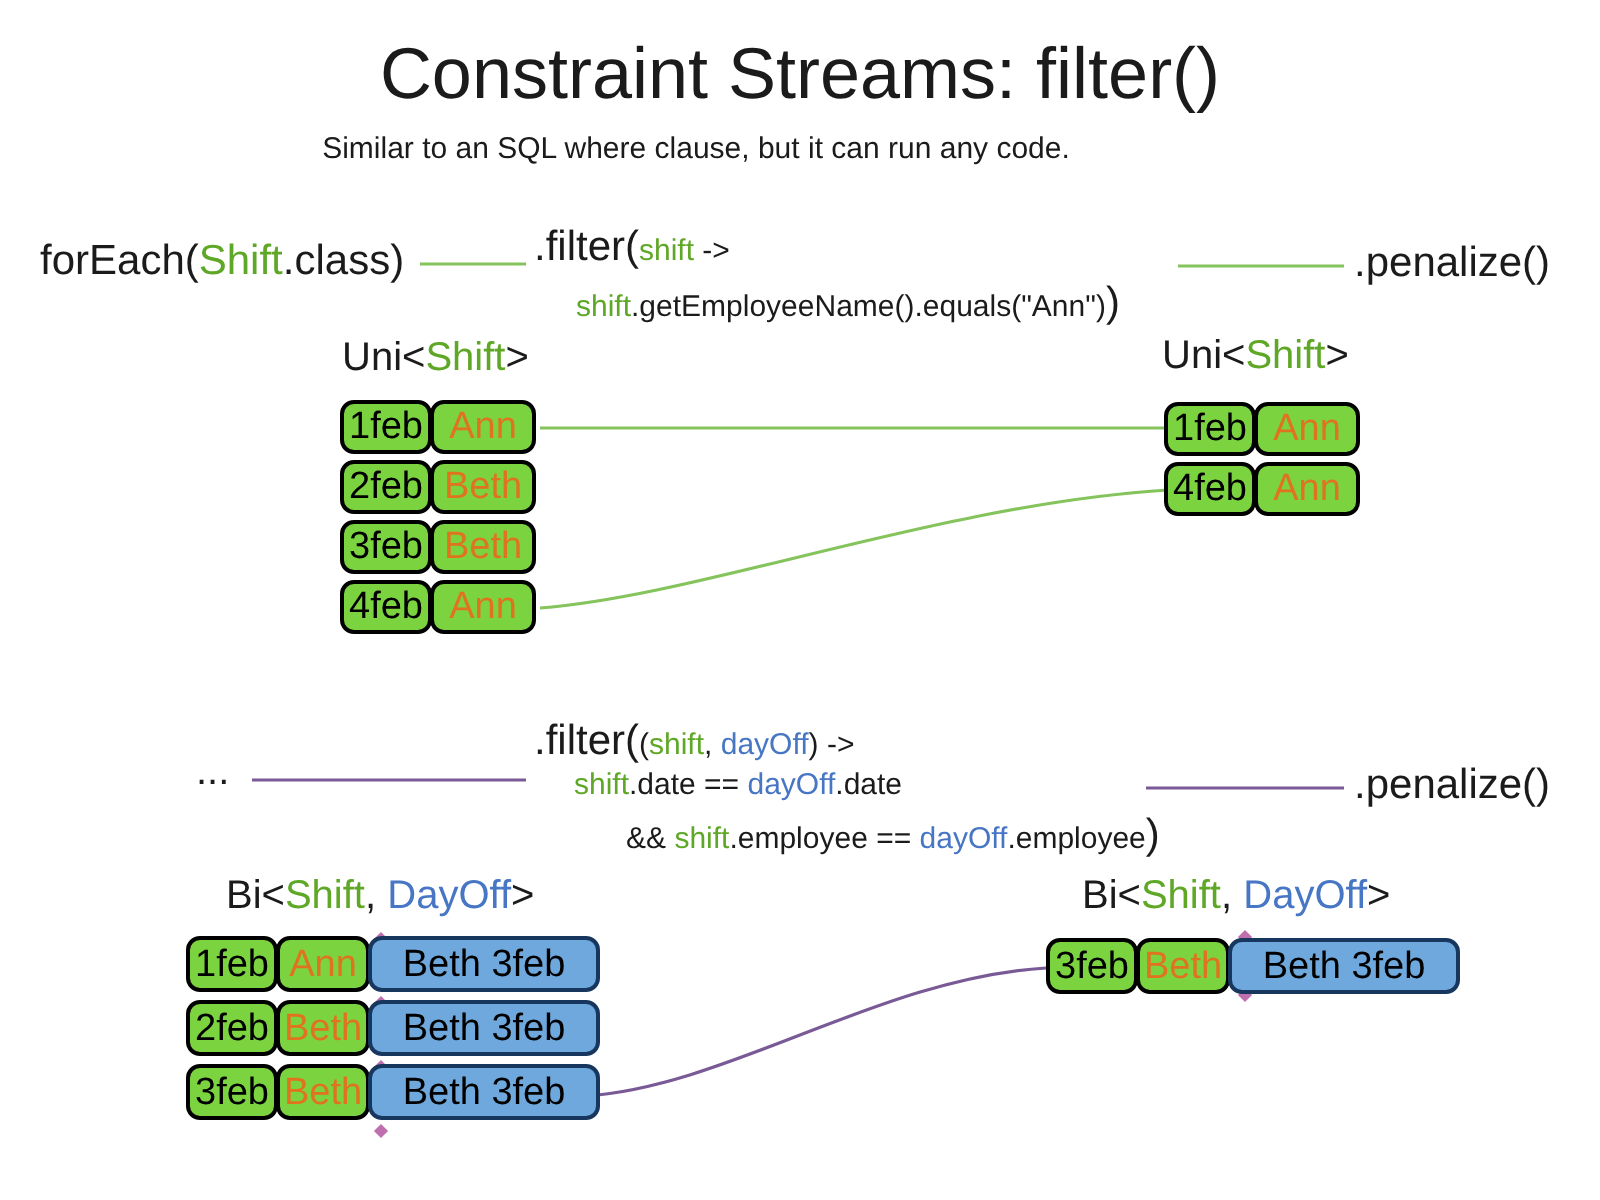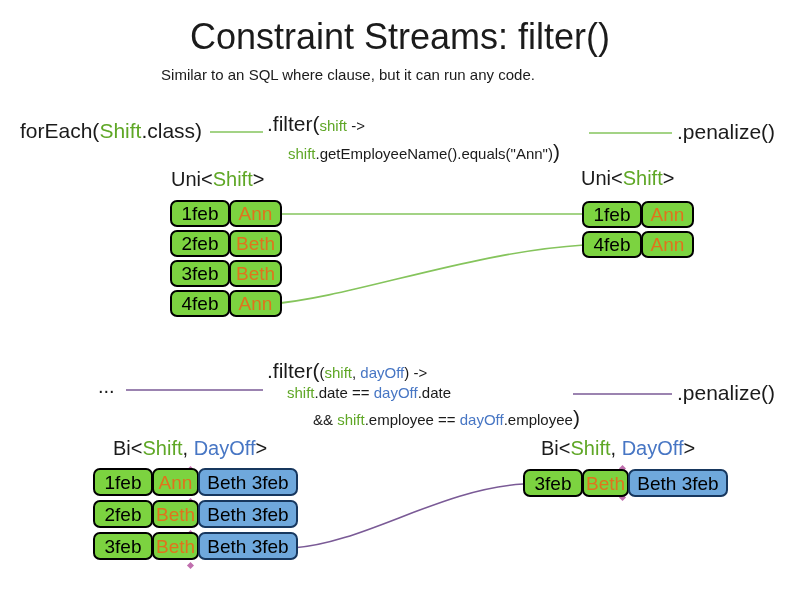--- a/index.html
+++ b/index.html
@@ -22,24 +22,24 @@
   .tbl-uni{gap:3px;}
   .tbl-bi{gap:4px;}
   .row{display:flex;}
   .cell{
     box-sizing:border-box;height:27px;border:2px solid #000;border-radius:7px;
     display:flex;align-items:center;justify-content:center;
     font-size:19px;line-height:1;background:var(--green-fill);color:#000;
   }
   .tbl-bi .cell{height:28px;}
   .cell + .cell{margin-left:-1px;}
-  .cell-date{width:60px;z-index:2;}
+  .cell-date{width:46px;z-index:2;}
   .cell-name{width:53px;color:var(--orange-text);}
   .tbl-bi .cell-name{width:47px;}
-  .cell-dayoff{width:100px;background:var(--blue-fill);border-color:var(--blue-border);color:#000;}
+  .cell-dayoff{width:116px;background:var(--blue-fill);border-color:var(--blue-border);color:#000;}
 </style>
 </head>
 <body>
 
 <div class="slide">
 
   <svg class="connectors" width="800" height="600" viewBox="0 0 800 600">
     <line x1="210" y1="132" x2="263" y2="132" stroke-width="1.6" class="sg" stroke="#85c45c"></line>
     <line x1="589" y1="133" x2="672" y2="133" stroke-width="1.6" class="sg" stroke="#85c45c"></line>
     <path d="M270,214 L584,214" fill="none" stroke-width="1.6" class="sg" stroke="#85c45c"></path>

